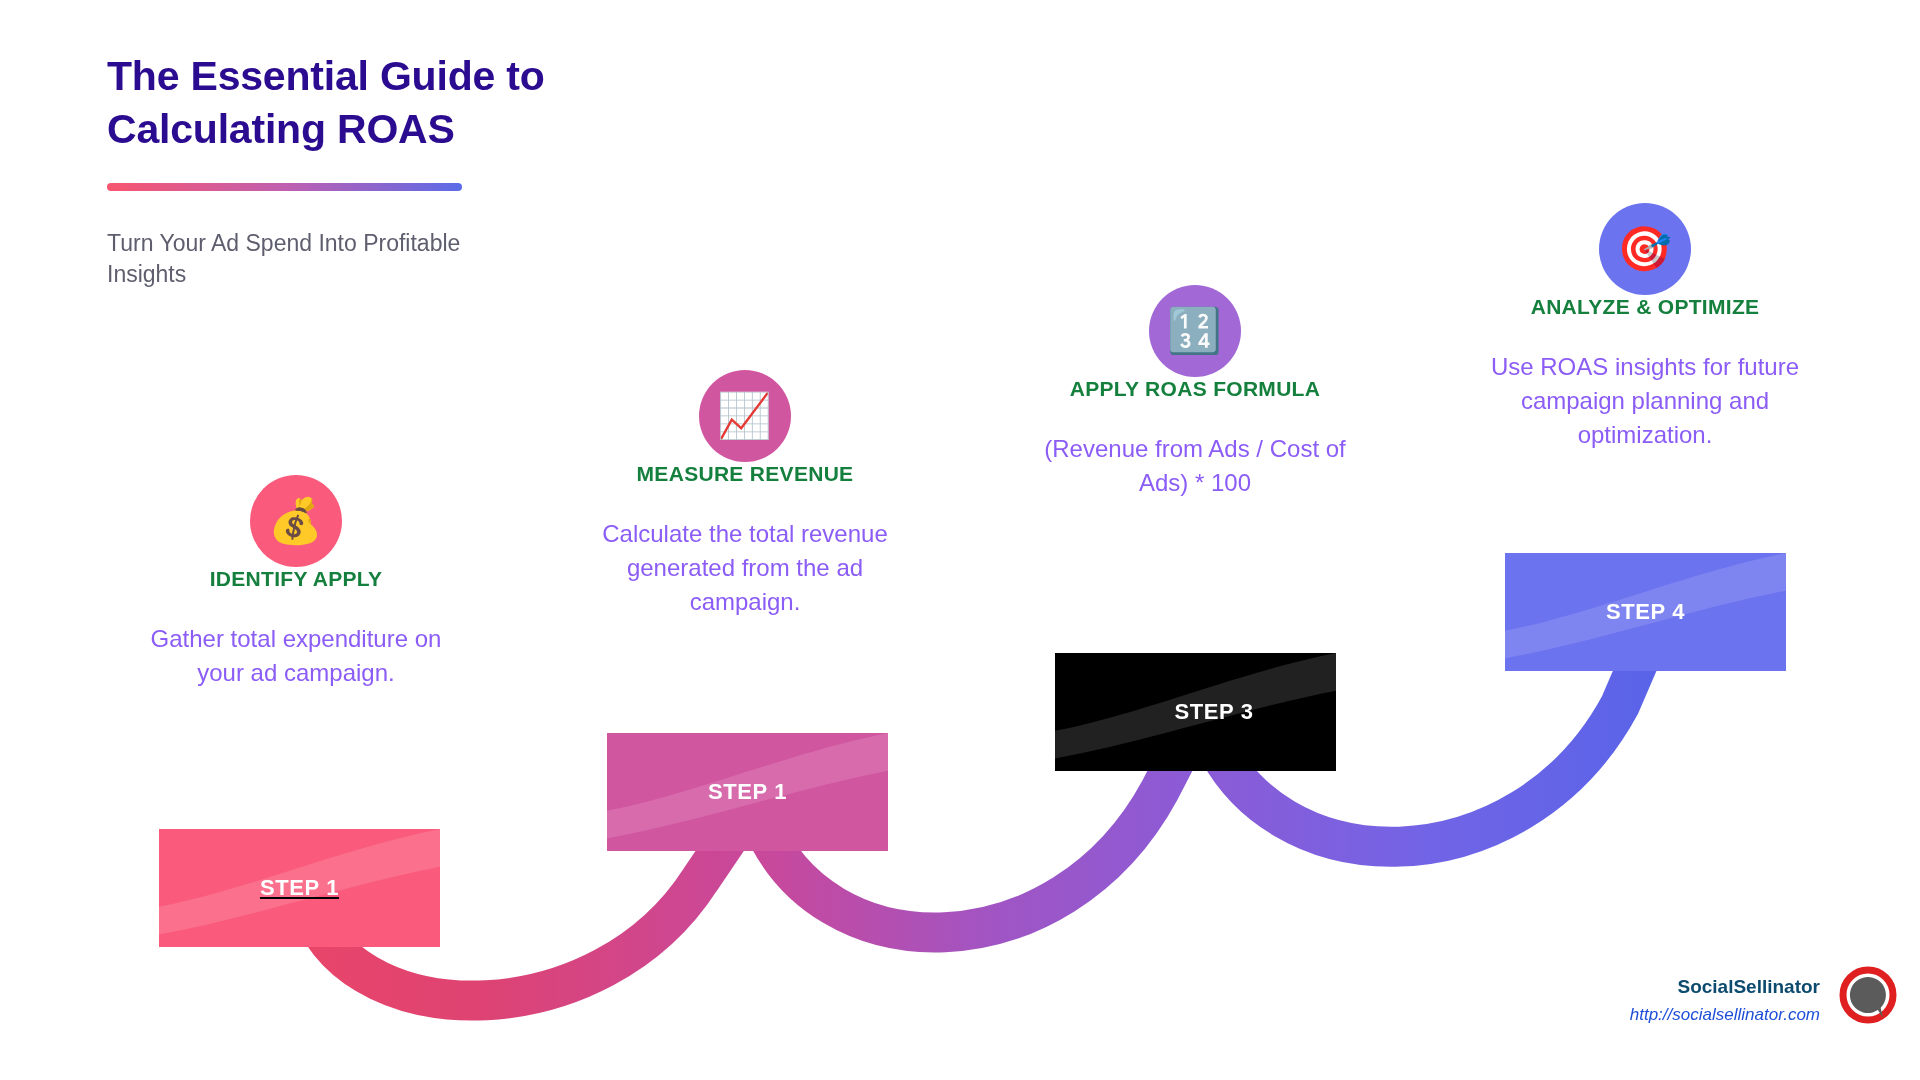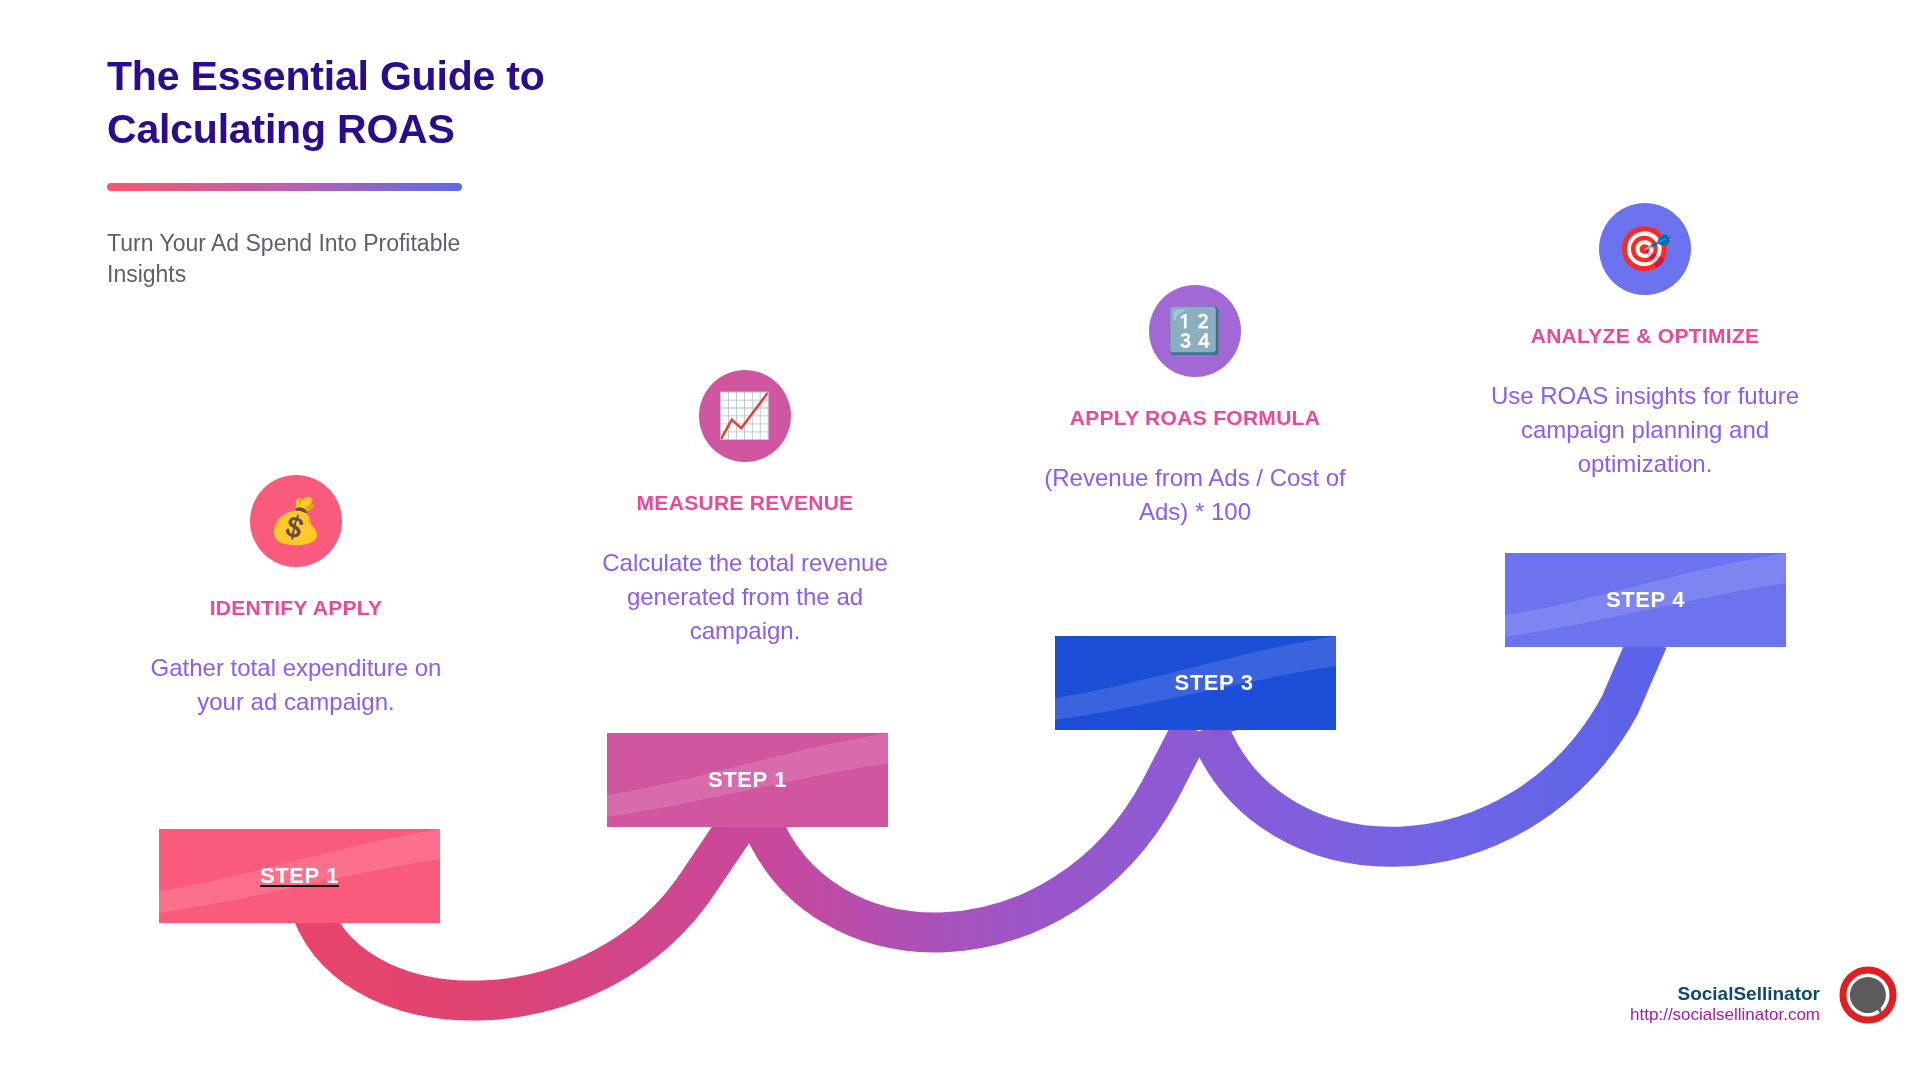--- a/index.html
+++ b/index.html
@@ -30,48 +30,48 @@
   #ribbon { position:absolute; left:0; top:0; width:1920px; height:1080px; }
 
   
   .step { position:absolute; width:320px; text-align:center; }
   .circle {
     width:92px; height:92px; border-radius:50%;
     margin:0 auto; display:flex; align-items:center; justify-content:center;
     font-size:44px; line-height:1;
   }
   .step-head {
-    margin-top:29px; font-size:21px; font-weight:bold;
-    color:#ec4899; letter-spacing:0.3px;
+    font-size:21px; font-weight:bold;
+    color:#15803d; letter-spacing:0.3px;
   }
   .step-desc {
     margin-top:31px; font-size:24px; line-height:1.42;
     color:#8b5cf6;
   }
 
   
   .banner {
-    position:absolute; width:281px; height:94px;
+    position:absolute; width:281px; height:118px;
     display:flex; align-items:center; justify-content:center;
     overflow:hidden;
     text-align:center;
   }
   .banner .sheen {
     position:absolute; left:0; top:0; width:100%; height:100%;
     pointer-events:none;
   }
   .banner-label {
     position:relative; z-index:2;
     color:#ffffff; font-size:22px; font-weight:bold; letter-spacing:0.6px;
   }
 
   
   .brand { position:absolute; right:100px; bottom:55px; text-align:right; }
   .brand-name { font-size:19px; font-weight:bold; color:#0c4a6e; }
-  .brand-url  { font-size:17px; color:#a21caf; }
+  .brand-url  { margin-top:7px; font-size:17px; color:#1d4ed8;font-style:italic; }
   .brand-mark {
     position:absolute; right:20px; bottom:53px;
     width:64px; height:64px;
   }
 </style>
 </head>
 <body>
 
 <div id="stage">
 
@@ -146,21 +146,21 @@
     <span class="banner-label">STEP 1</span>
   </div>
 
   <div class="step" style="left:1035px; top:285px;">
     <div class="circle" style="background:#A269D6;">
       <span>🔢</span>
     </div>
     <div class="step-head">APPLY ROAS FORMULA</div>
     <div class="step-desc">(Revenue from Ads / Cost of Ads) * 100</div>
   </div>
-  <div class="banner" style="left:1055px; top:636px; background:#1d4ed8;padding-left:37px;">
+  <div class="banner" style="left:1055px; top:653px; background:#000000;padding-left:37px;">
     <svg class="sheen" viewBox="0 0 281 94" preserveAspectRatio="none">
       <path d="M0 62 C 90 48, 180 16, 281 0 L281 30 C 190 44, 95 70, 0 84 Z" fill="#ffffff" opacity="0.13"></path>
     </svg>
     <span class="banner-label">STEP 3</span>
   </div>
 
   <div class="step" style="left:1485px; top:203px;">
     <div class="circle" style="background:#6B73EF;">
       <span>🎯</span>
     </div>

